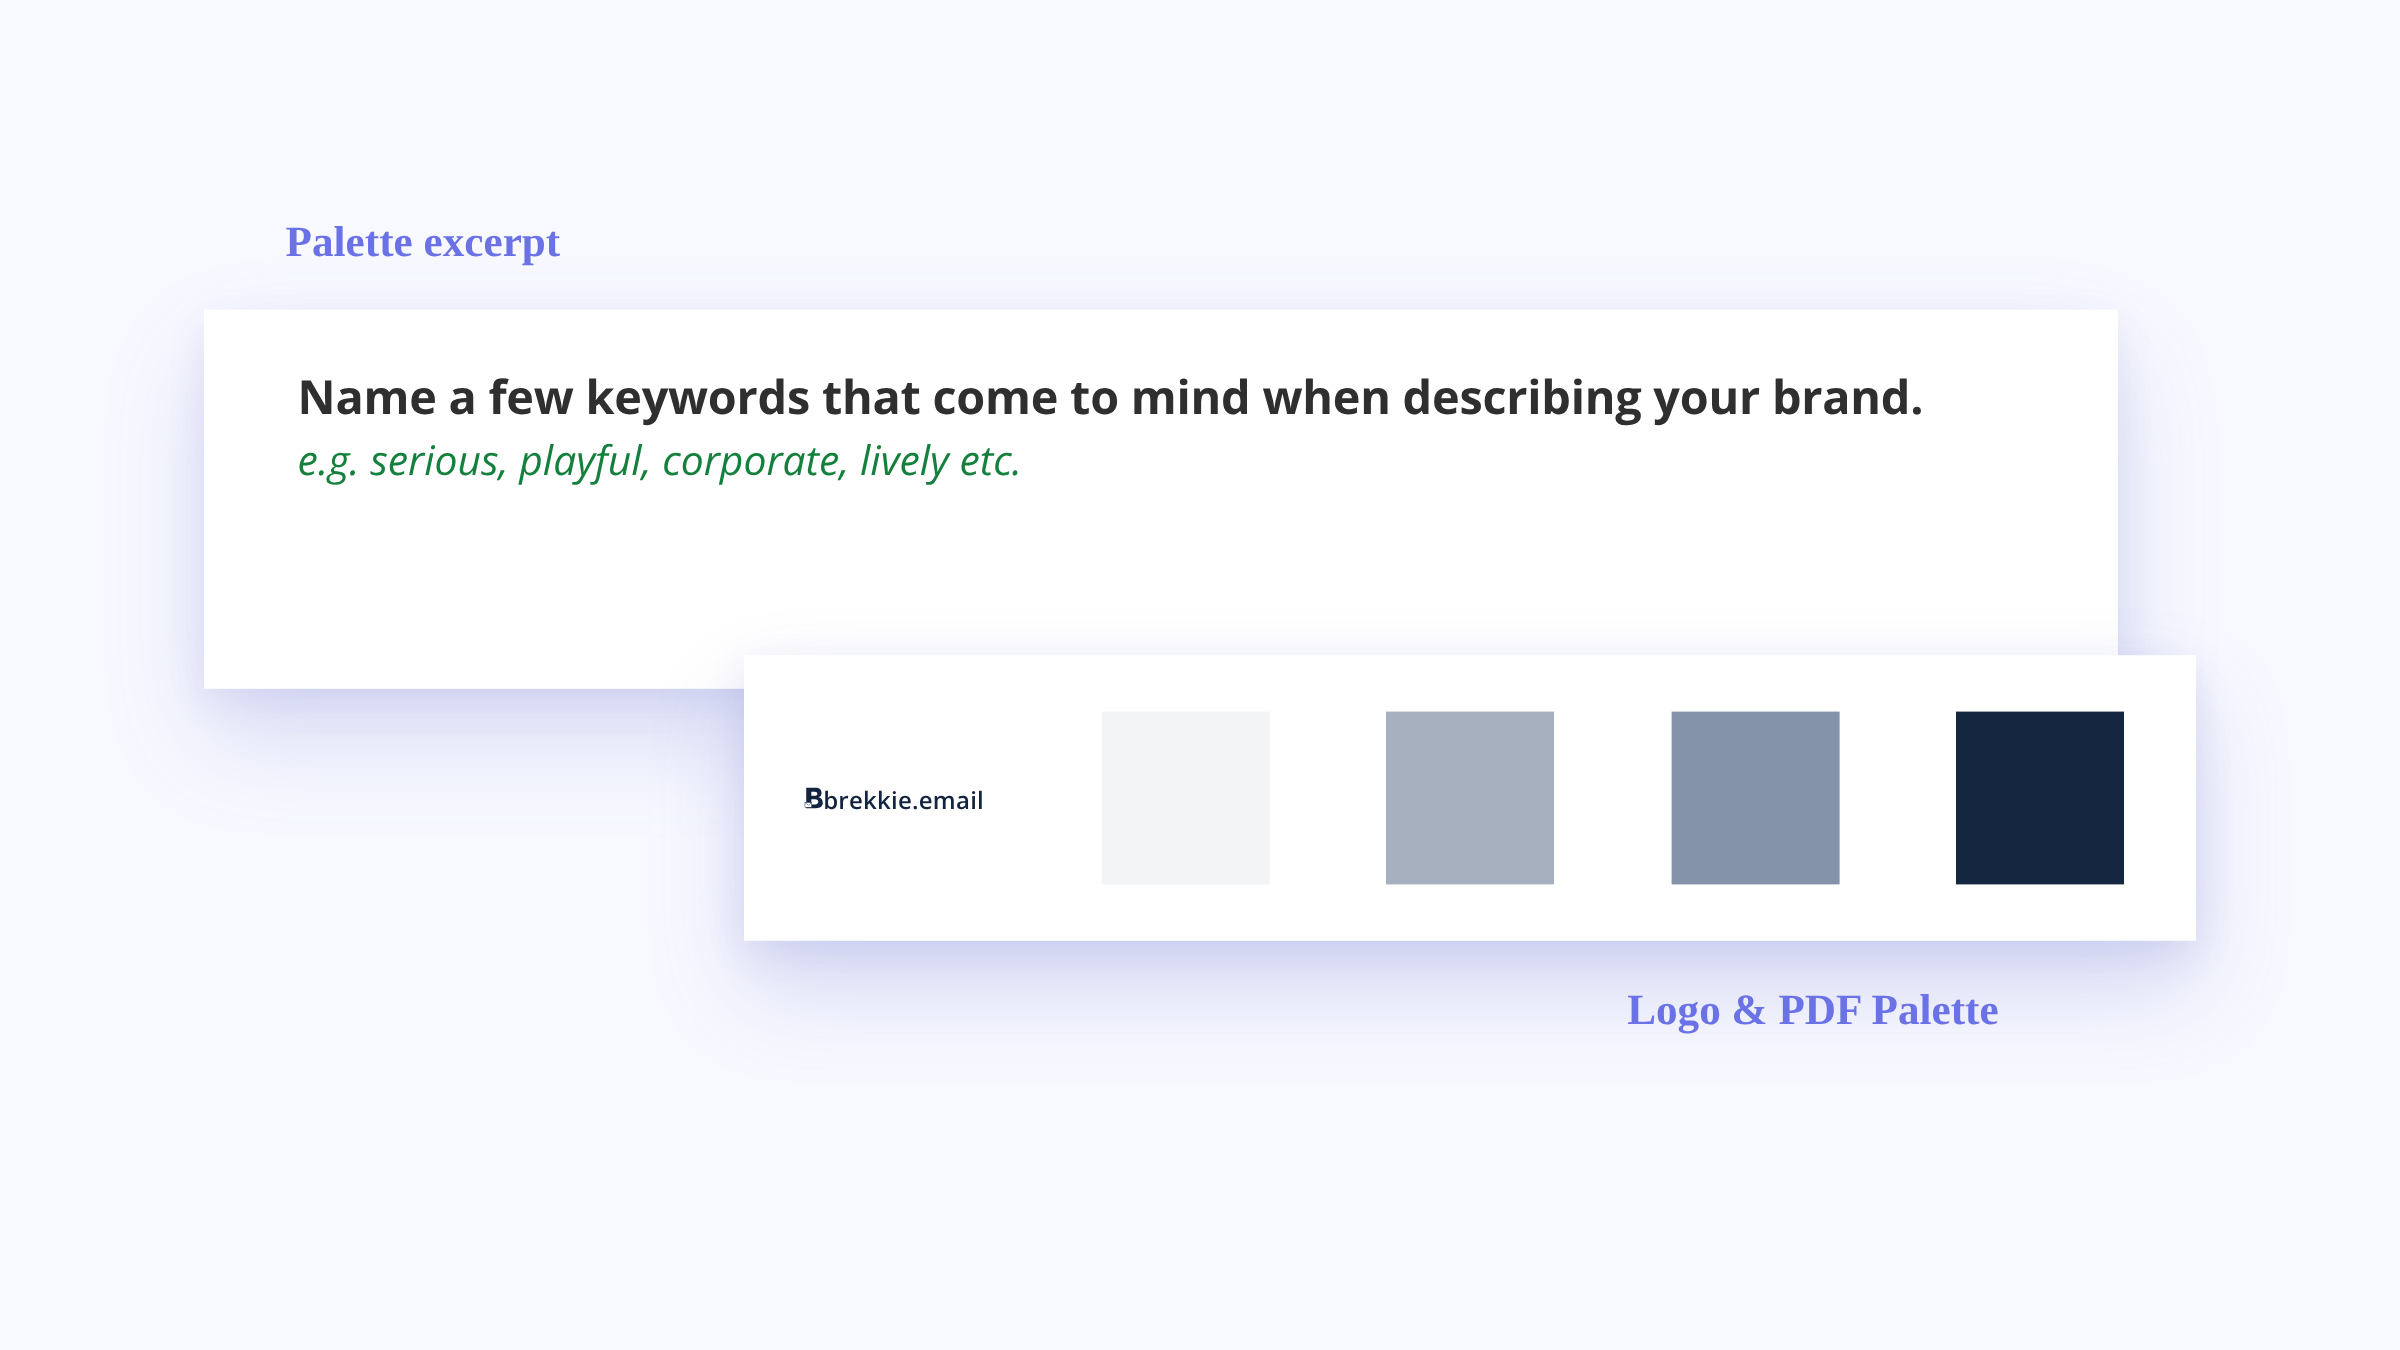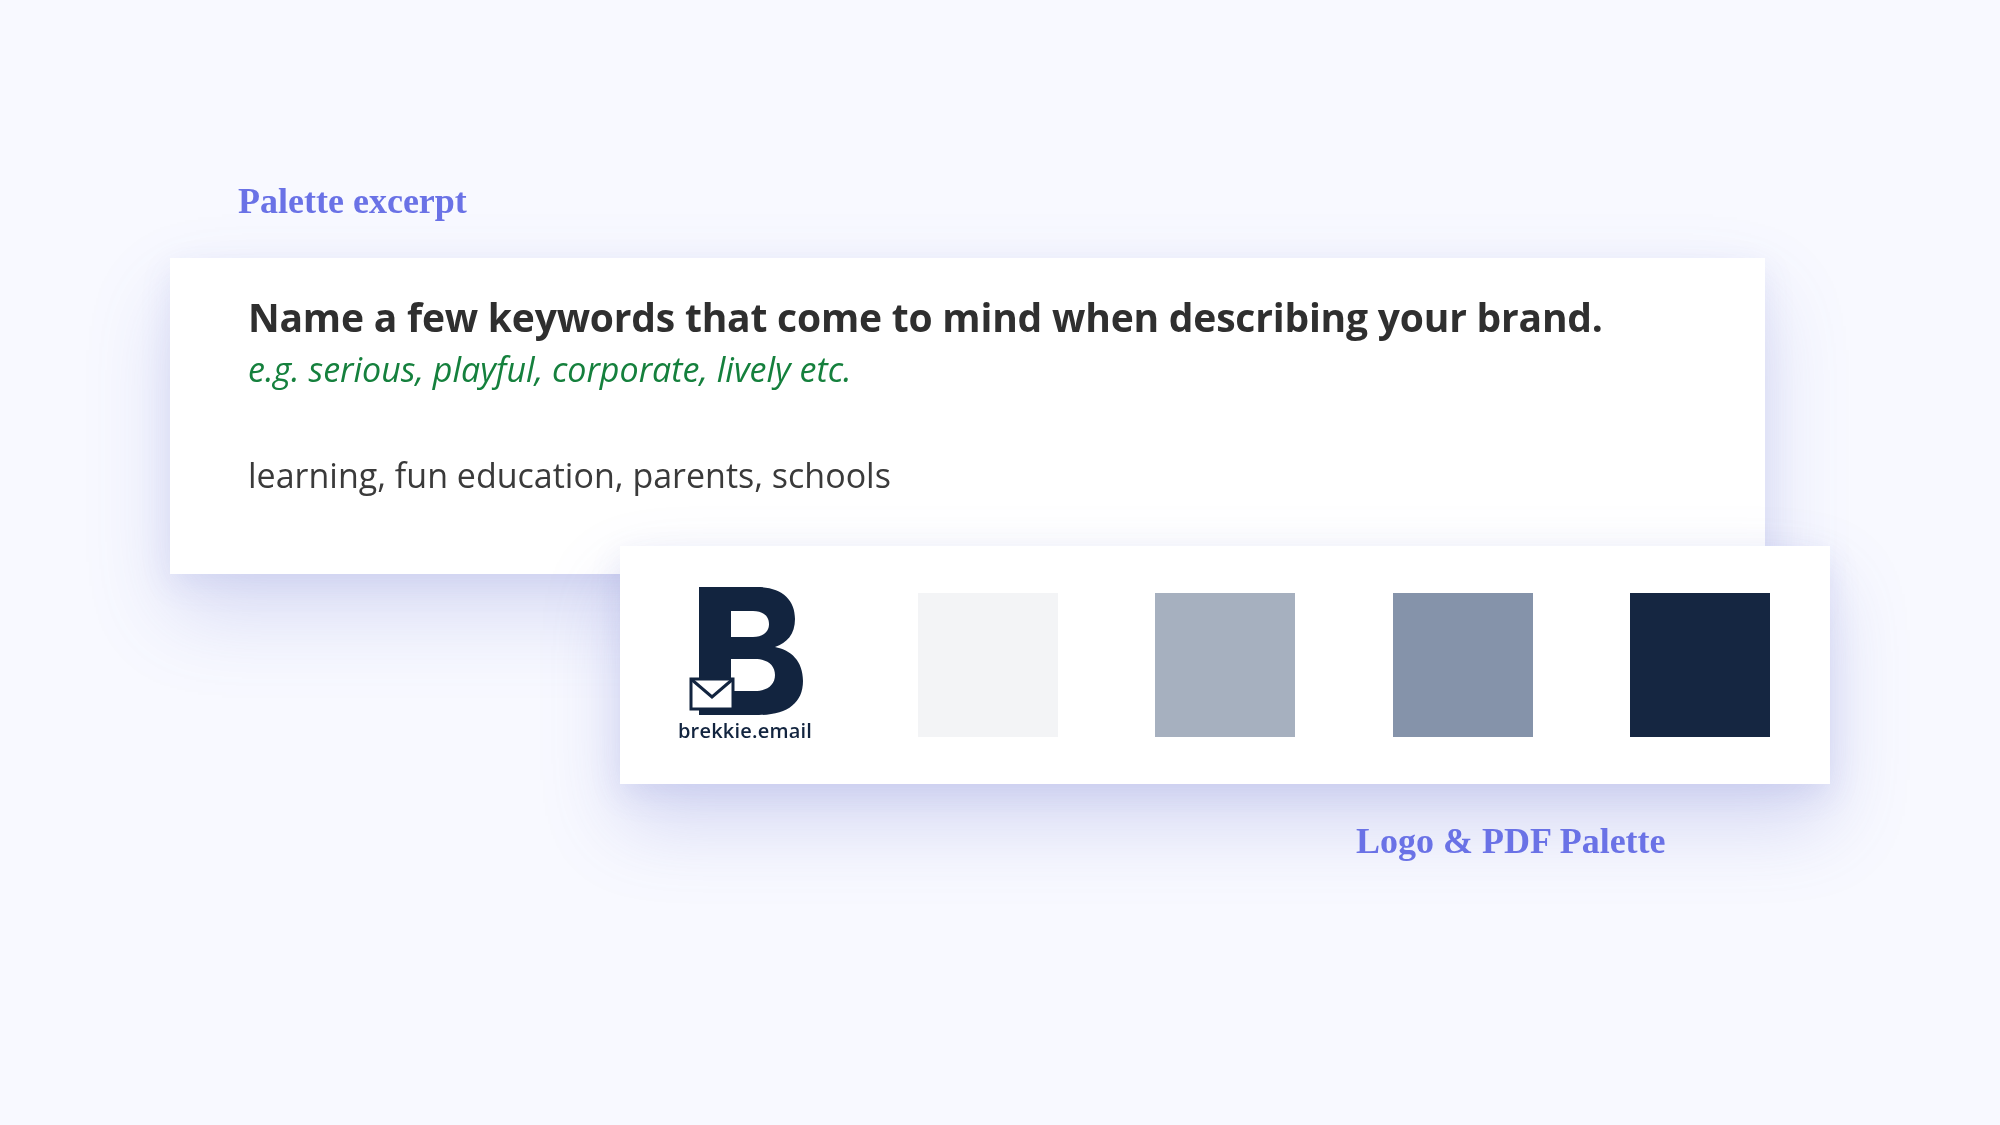--- a/index.html
+++ b/index.html
@@ -30,21 +30,21 @@
   }
 
   .briefing-card {
     position: absolute;
     left: 170px;
     top: 258px;
     width: 1595px;
     height: 316px;
     background: #ffffff;
     box-shadow: 0 40px 80px rgba(90,100,200,0.20), 0 10px 30px rgba(90,100,200,0.10);
-    padding: 36px 78px 50px 78px;
+    padding: 50px 78px 50px 78px;
   }
   .briefing-question {
     font-size: 39px;
     font-weight: 700;
     color: #2f2f2f;
     letter-spacing: -0.2px;
     line-height: 1.2;
   }
   .briefing-hint {
     font-size: 34px;
@@ -69,21 +69,21 @@
     background: #ffffff;
     box-shadow: 0 40px 80px rgba(90,100,200,0.22), 0 10px 30px rgba(90,100,200,0.12);
     display: flex;
     align-items: center;
     padding: 0 60px 0 50px;
     justify-content: space-between;
   }
 
   .logo-block {
     display: flex;
-    flex-direction: column;
+    flex-direction: row;
     align-items: center;
     width: 150px;
   }
   .logo-b-svg {
     width: 120px;
     height: 128px;
     display: block;
   }
   .logo-text {
     font-size: 20px;
@@ -99,21 +99,20 @@
   }
 </style>
 </head>
 <body>
 
 <div class="section-label briefing-label">Palette excerpt</div>
 
 <div class="briefing-card">
   <div class="briefing-question">Name a few keywords that come to mind when describing your brand.</div>
   <div class="briefing-hint">e.g. serious, playful, corporate, lively etc.</div>
-  <div class="briefing-answer">learning, fun education, parents, schools</div>
 </div>
 
 <div class="palette-card">
 
   <div class="logo-block">
     <svg class="logo-b-svg" viewBox="0 0 120 128">
 
       <path fill="#12243f" d="
         M14 0 H72
         C96 0 110 12 110 32

